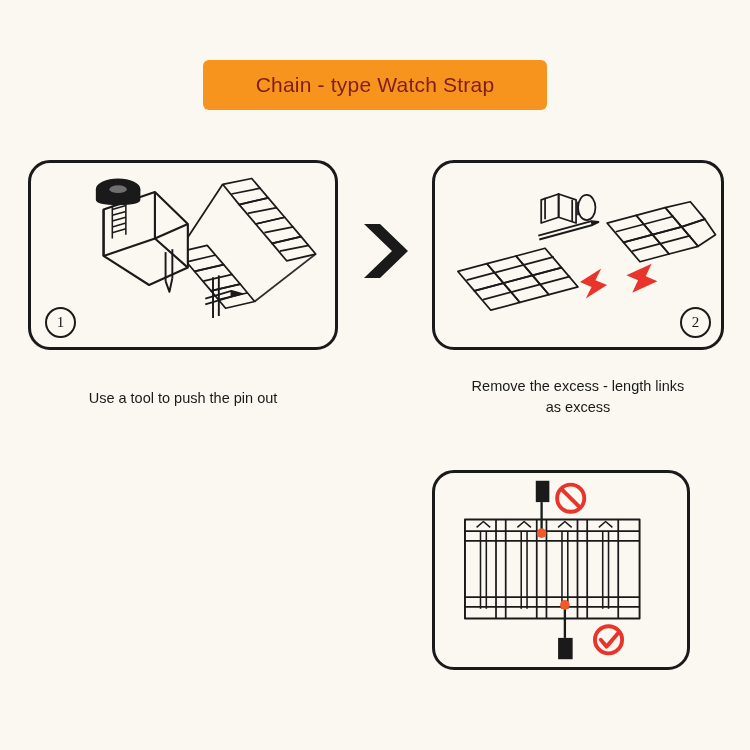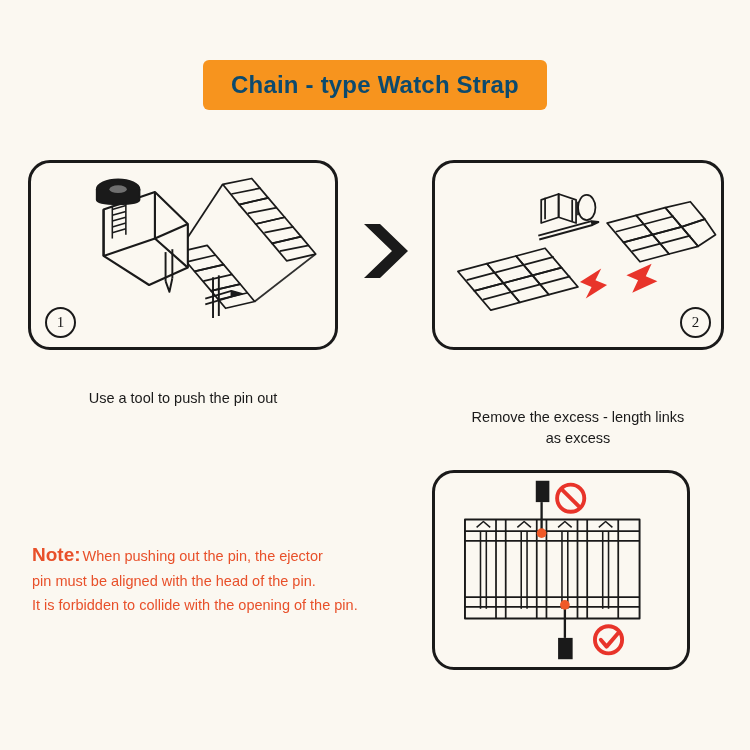--- a/index.html
+++ b/index.html
@@ -27,23 +27,23 @@
     top: 60px;
     width: 344px;
     height: 50px;
     background: #f7941e;
     border-radius: 6px;
     display: flex;
     align-items: center;
     justify-content: center;
   }
   .title-banner .title-text {
-    color: #0c4a6e;
-    font-size: 24px;
-    font-weight: bold;
+    color: #7f1d1d;
+    font-size: 21px;
+    font-weight: normal;
     letter-spacing: 0.2px;
     white-space: nowrap;
   }
 
   
   .panel {
     position: absolute;
     border: 3px solid #1a1a1a;
     border-radius: 22px;
     background: #fbf8f1;
@@ -72,21 +72,21 @@
 
   .caption {
     position: absolute;
     text-align: center;
     font-size: 14.5px;
     color: #1a1a1a;
     line-height: 1.45;
     margin-top: 20px;
   }
   #caption-1 { left: 28px;  top: 368px; width: 310px; }
-  #caption-2 { left: 420px; top: 387px; width: 316px; }
+  #caption-2 { left: 420px; top: 356px; width: 316px; }
 
   
   .big-arrow {
     position: absolute;
     left: 358px;
     top: 222px;
     width: 56px;
     height: 58px;
   }
 
@@ -258,27 +258,20 @@
         </g>
       </g>
     </svg>
   </div>
   <div class="step-badge" id="badge-2">2</div>
   <div class="caption" id="caption-2">
     <span>Remove the excess - length links</span><br>
     <span>as excess</span>
   </div>
 
-  <div class="note-block">
-    <span class="note-first-line">
-      <span class="note-label">Note:</span><span>When pushing out the pin, the ejector</span>
-    </span>
-    <span class="note-line">pin must be aligned with the head of the pin.</span>
-    <span class="note-line">It is forbidden to collide with the opening of the pin.</span>
-  </div>
 
   <div class="panel" id="panel-3">
     <svg class="art" viewBox="0 0 258 200">
       <g fill="none" stroke="#1a1a1a" stroke-width="1.8" stroke-linejoin="round">
 
         <path d="M30 48 L210 48 L210 150 L30 150 Z" stroke-width="2"></path>
         <path d="M30 60 L210 60"></path>
         <path d="M30 138 L210 138"></path>
         <path d="M30 70 L210 70"></path>
         <path d="M30 128 L210 128"></path>

